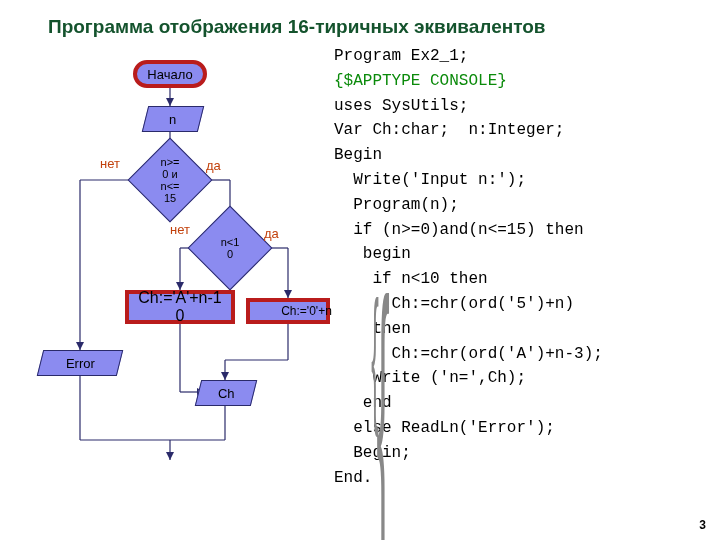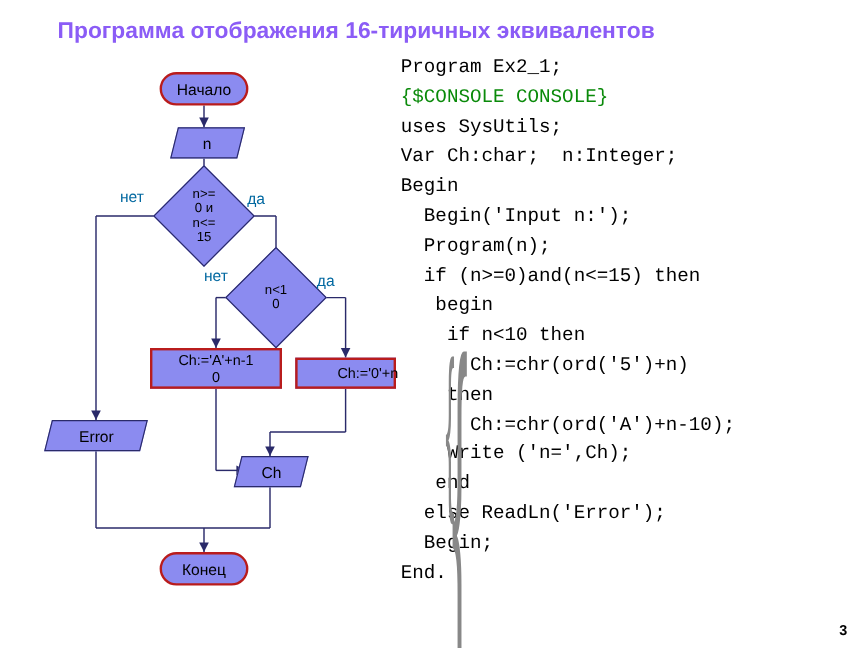--- a/index.html
+++ b/index.html
@@ -1,34 +1,34 @@
 <!DOCTYPE html>
 <html><head>
 <meta charset="utf-8">
 <style>
   * { box-sizing: border-box; }
   body { margin: 0; width: 720px; height: 540px; background: #fff; font-family: Arial, sans-serif; position: relative; overflow: hidden; }
-  .title { position: absolute; top: 16px; left: 48px; font-size: 19px; font-weight: bold; color: #8b5cf6; }
+  .title { position: absolute; top: 16px; left: 48px; font-size: 19px; font-weight: bold; color: #14532d; }
 
   .flowchart { position: absolute; top: 50px; left: 30px; width: 310px; height: 470px; }
   .edge { stroke: #2a2a6a; stroke-width: 1.2; fill: none; }
   .arrowhead { fill: #2a2a6a; }
 
-  .box { position: absolute; background: #8b8bf0; border: 2px solid #b91c1c; color: #000; display: flex; align-items: center; justify-content: center; text-align: center; font-size: 13px; padding: 2px 4px; }
+  .box { position: absolute; background: #8b8bf0; border: 4px solid #b91c1c; color: #000; display: flex; align-items: center; justify-content: center; text-align: center; font-size: 13px; padding: 2px 4px; }
   .terminator { border-radius: 14px; width: 74px; height: 28px; }
-  .proc-wide { width: 110px; height: 34px; font-size: 12px; }
+  .proc-wide { width: 110px; height: 34px; font-size: 16px; }
   .proc-mid { width: 84px; height: 26px; font-size: 12px; padding-left: 41px; }
   .par { background: #8b8bf0; border: 1px solid #2a2a6a; transform: skewX(-14deg); }
   .par > div { transform: skewX(14deg); }
 
   .diamond { position: absolute; width: 60px; height: 60px; }
   .diamond-sh { width: 100%; height: 100%; background: #8b8bf0; border: 1px solid #2a2a6a; transform: rotate(45deg); }
   .diamond-tx { position: absolute; top: 0; left: 0; width: 100%; height: 100%; display: flex; align-items: center; justify-content: center; font-size: 11px; text-align: center; line-height: 1.1; }
 
-  .lbl { position: absolute; font-size: 13px; color: #0369a1; }
+  .lbl { position: absolute; font-size: 13px; color: #c2410c; }
 
   .code { position: absolute; top: 44px; left: 334px; font-family: "Courier New", monospace; font-size: 16px; line-height: 1.55; white-space: pre; color: #000; }
   .code .green { color: #0a8a0a; }
   .code .brace { position: absolute; left: -6px; font-family: Arial, sans-serif; font-weight: 100; color: #888; }
 
   .pagenum { position: absolute; bottom: 8px; right: 14px; font-size: 12px; font-weight: bold; }
 </style>
 </head>
 <body>
 
@@ -102,35 +102,34 @@
 0</div>
   <div class="box proc-mid" style="left:216px;top:248px">Ch:='0'+n</div>
 
   <div class="box par" style="left:10px;top:300px;width:80px;height:26px">
       <div>Error</div>
     </div>
   <div class="box par" style="left:168px;top:330px;width:56px;height:26px">
       <div>Ch</div>
     </div>
 
-  <div class="box terminator" style="left:103px;top:410px">Конец</div>
 </div>
 
 <div class="code"><span>Program Ex2_1;</span>
-<span class="green">{$CONSOLE CONSOLE}</span>
+<span class="green">{$APPTYPE CONSOLE}</span>
 <span>uses SysUtils;</span>
 <span>Var Ch:char;  n:Integer;</span>
 <span>Begin</span>
-<span>  Begin('Input n:');</span>
+<span>  Write('Input n:');</span>
 <span>  Program(n);</span>
 <span>  if (n&gt;=0)and(n&lt;=15) then</span>
 <span>   begin</span>
 <span>    if n&lt;10 then</span>
 <span>      Ch:=chr(ord('5')+n)</span>
 <span>    then</span>
-<span>      Ch:=chr(ord('A')+n-10);</span>
+<span>      Ch:=chr(ord('A')+n-3);</span>
 <span>    Write ('n=',Ch);</span>
 <span>   end</span>
 <span>  else ReadLn('Error');</span>
 <span>  Begin;</span>
 <span>End.</span><span class="brace" style="top:118px;font-size:330px;transform:scaleX(0.12)">{</span><span class="brace" style="top:194px;left:16px;font-size:150px;transform:scaleX(0.15)">{</span></div>
 
 <div class="pagenum">3</div>
 
 </body></html>

